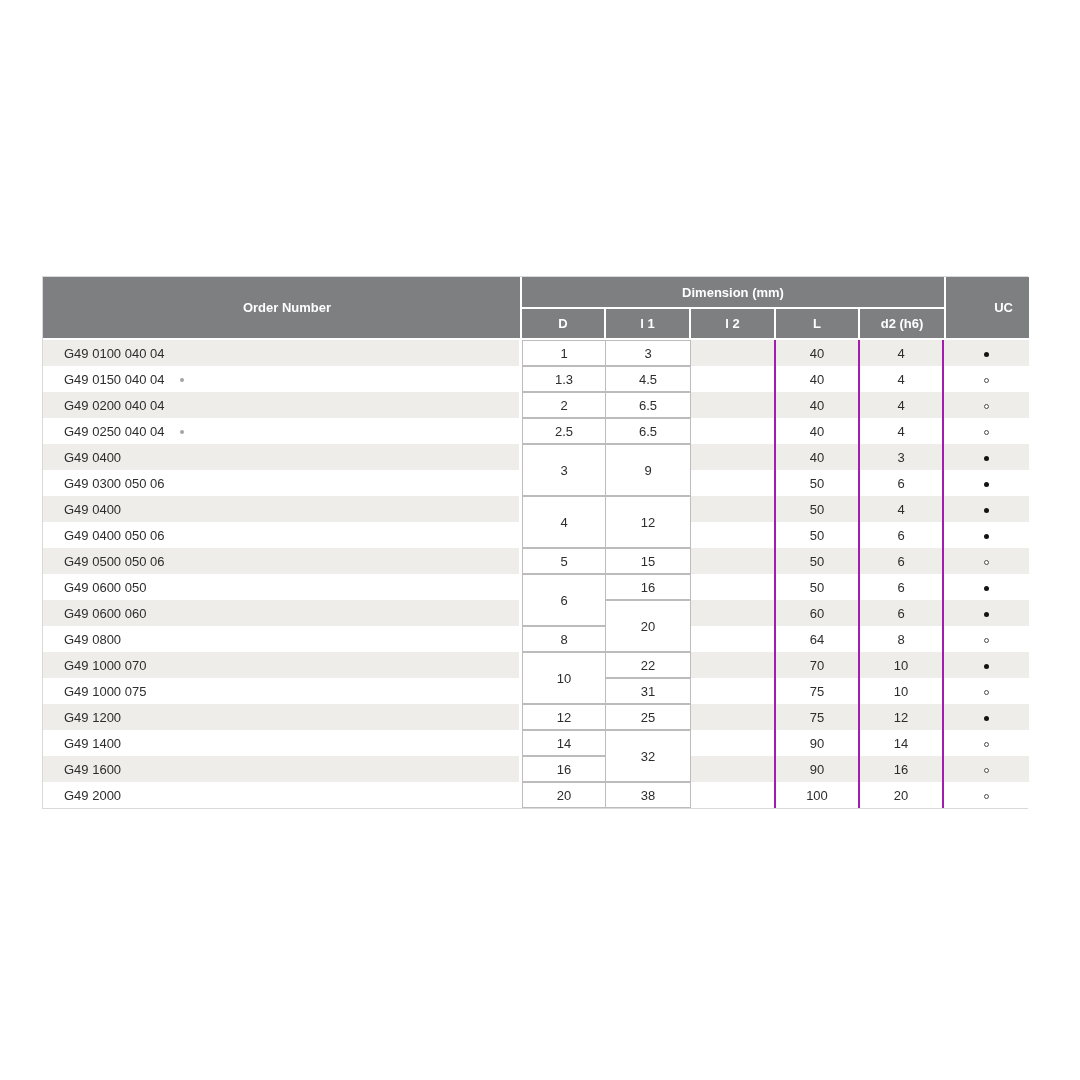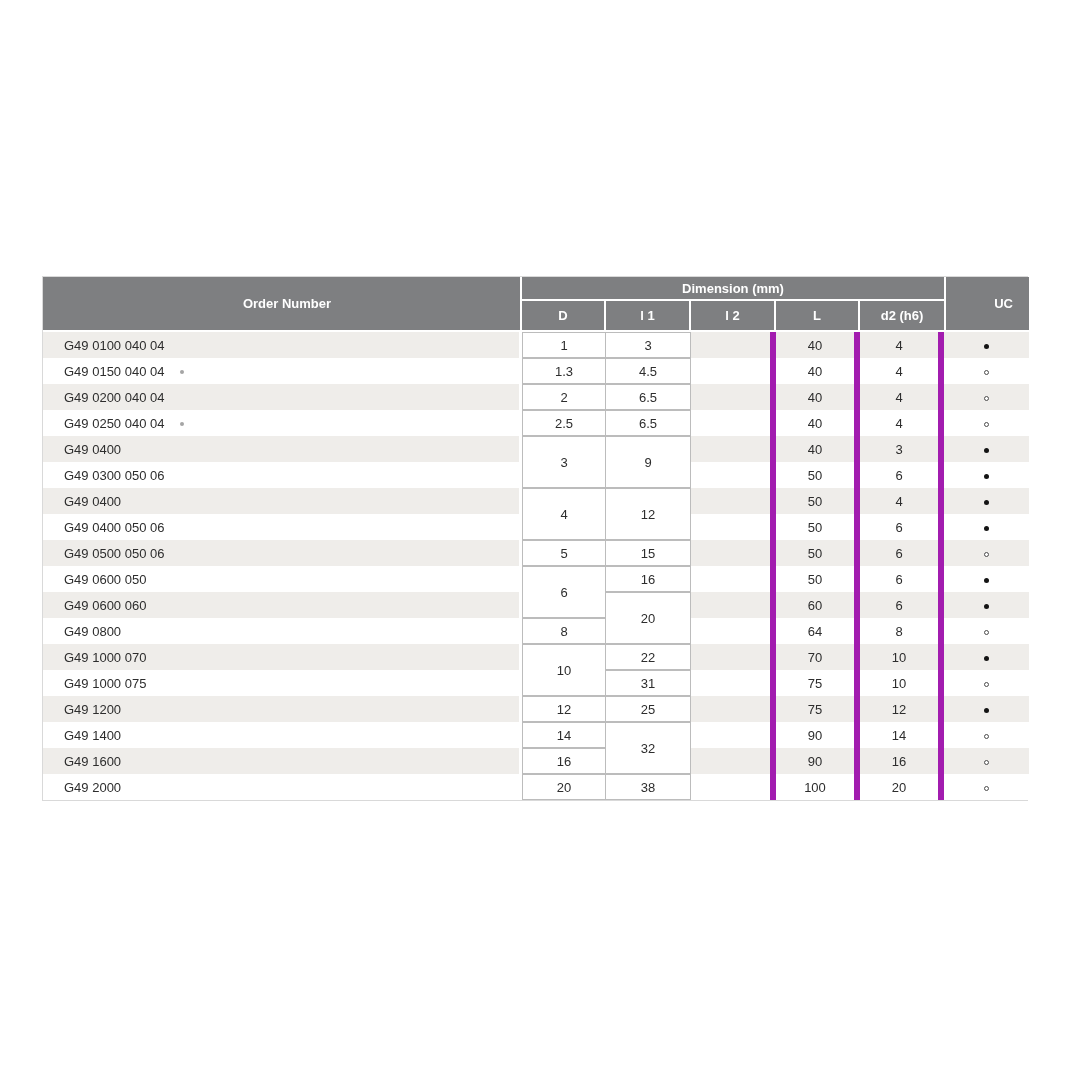--- a/index.html
+++ b/index.html
@@ -20,32 +20,32 @@
     position:absolute;left:42px;top:276px;width:986px;
     border:1px solid var(--outer-border);
     background:#ffffff;
   }
   table{border-collapse:separate;border-spacing:0;width:100%;table-layout:fixed;}
   thead th{
     background:var(--header-bg);color:var(--header-text);
     font-size:13px;font-weight:bold;text-align:center;vertical-align:middle;
   }
   th.h-order{text-align:center;padding-left:11px;border-right:2px solid #fff;border-bottom:2px solid #fff;}
-  th.h-dim{height:24px;border-bottom:2px solid #fff;}
+  th.h-dim{height:32px;border-bottom:2px solid #fff;}
   th.h-uc{border-left:2px solid #fff;border-bottom:2px solid #fff;padding-left:32px;}
   th.h-sub{height:31px;border-bottom:2px solid #fff;}
   th.h-sep{border-right:2px solid #fff;}
   tbody td{
     height:26px;font-size:13px;color:var(--row-text);
     vertical-align:middle;background:#ffffff;
   }
   tbody tr:nth-child(odd) td.stripe{background:var(--stripe-bg);}
   td.order{text-align:left;padding-left:21px;border-right:3px solid #fff;}
   td.num{text-align:center;}
-  td.sep{border-right:6px solid #a21caf;}
+  td.sep{border-right:2px solid #a21caf;}
   td.box{
     background:#ffffff;text-align:center;
     border:1px solid var(--box-border);
   }
   td.box-l1{border-left:0;}
   td.uc{text-align:center;}
   .uc-dot{display:inline-block;border-radius:50%;vertical-align:middle;}
   .uc-dot.filled{width:5px;height:5px;background:var(--uc-dot);}
   .uc-dot.open{width:5px;height:5px;border:1px solid #4d4d4d;background:#ffffff;}
   .fmark{

